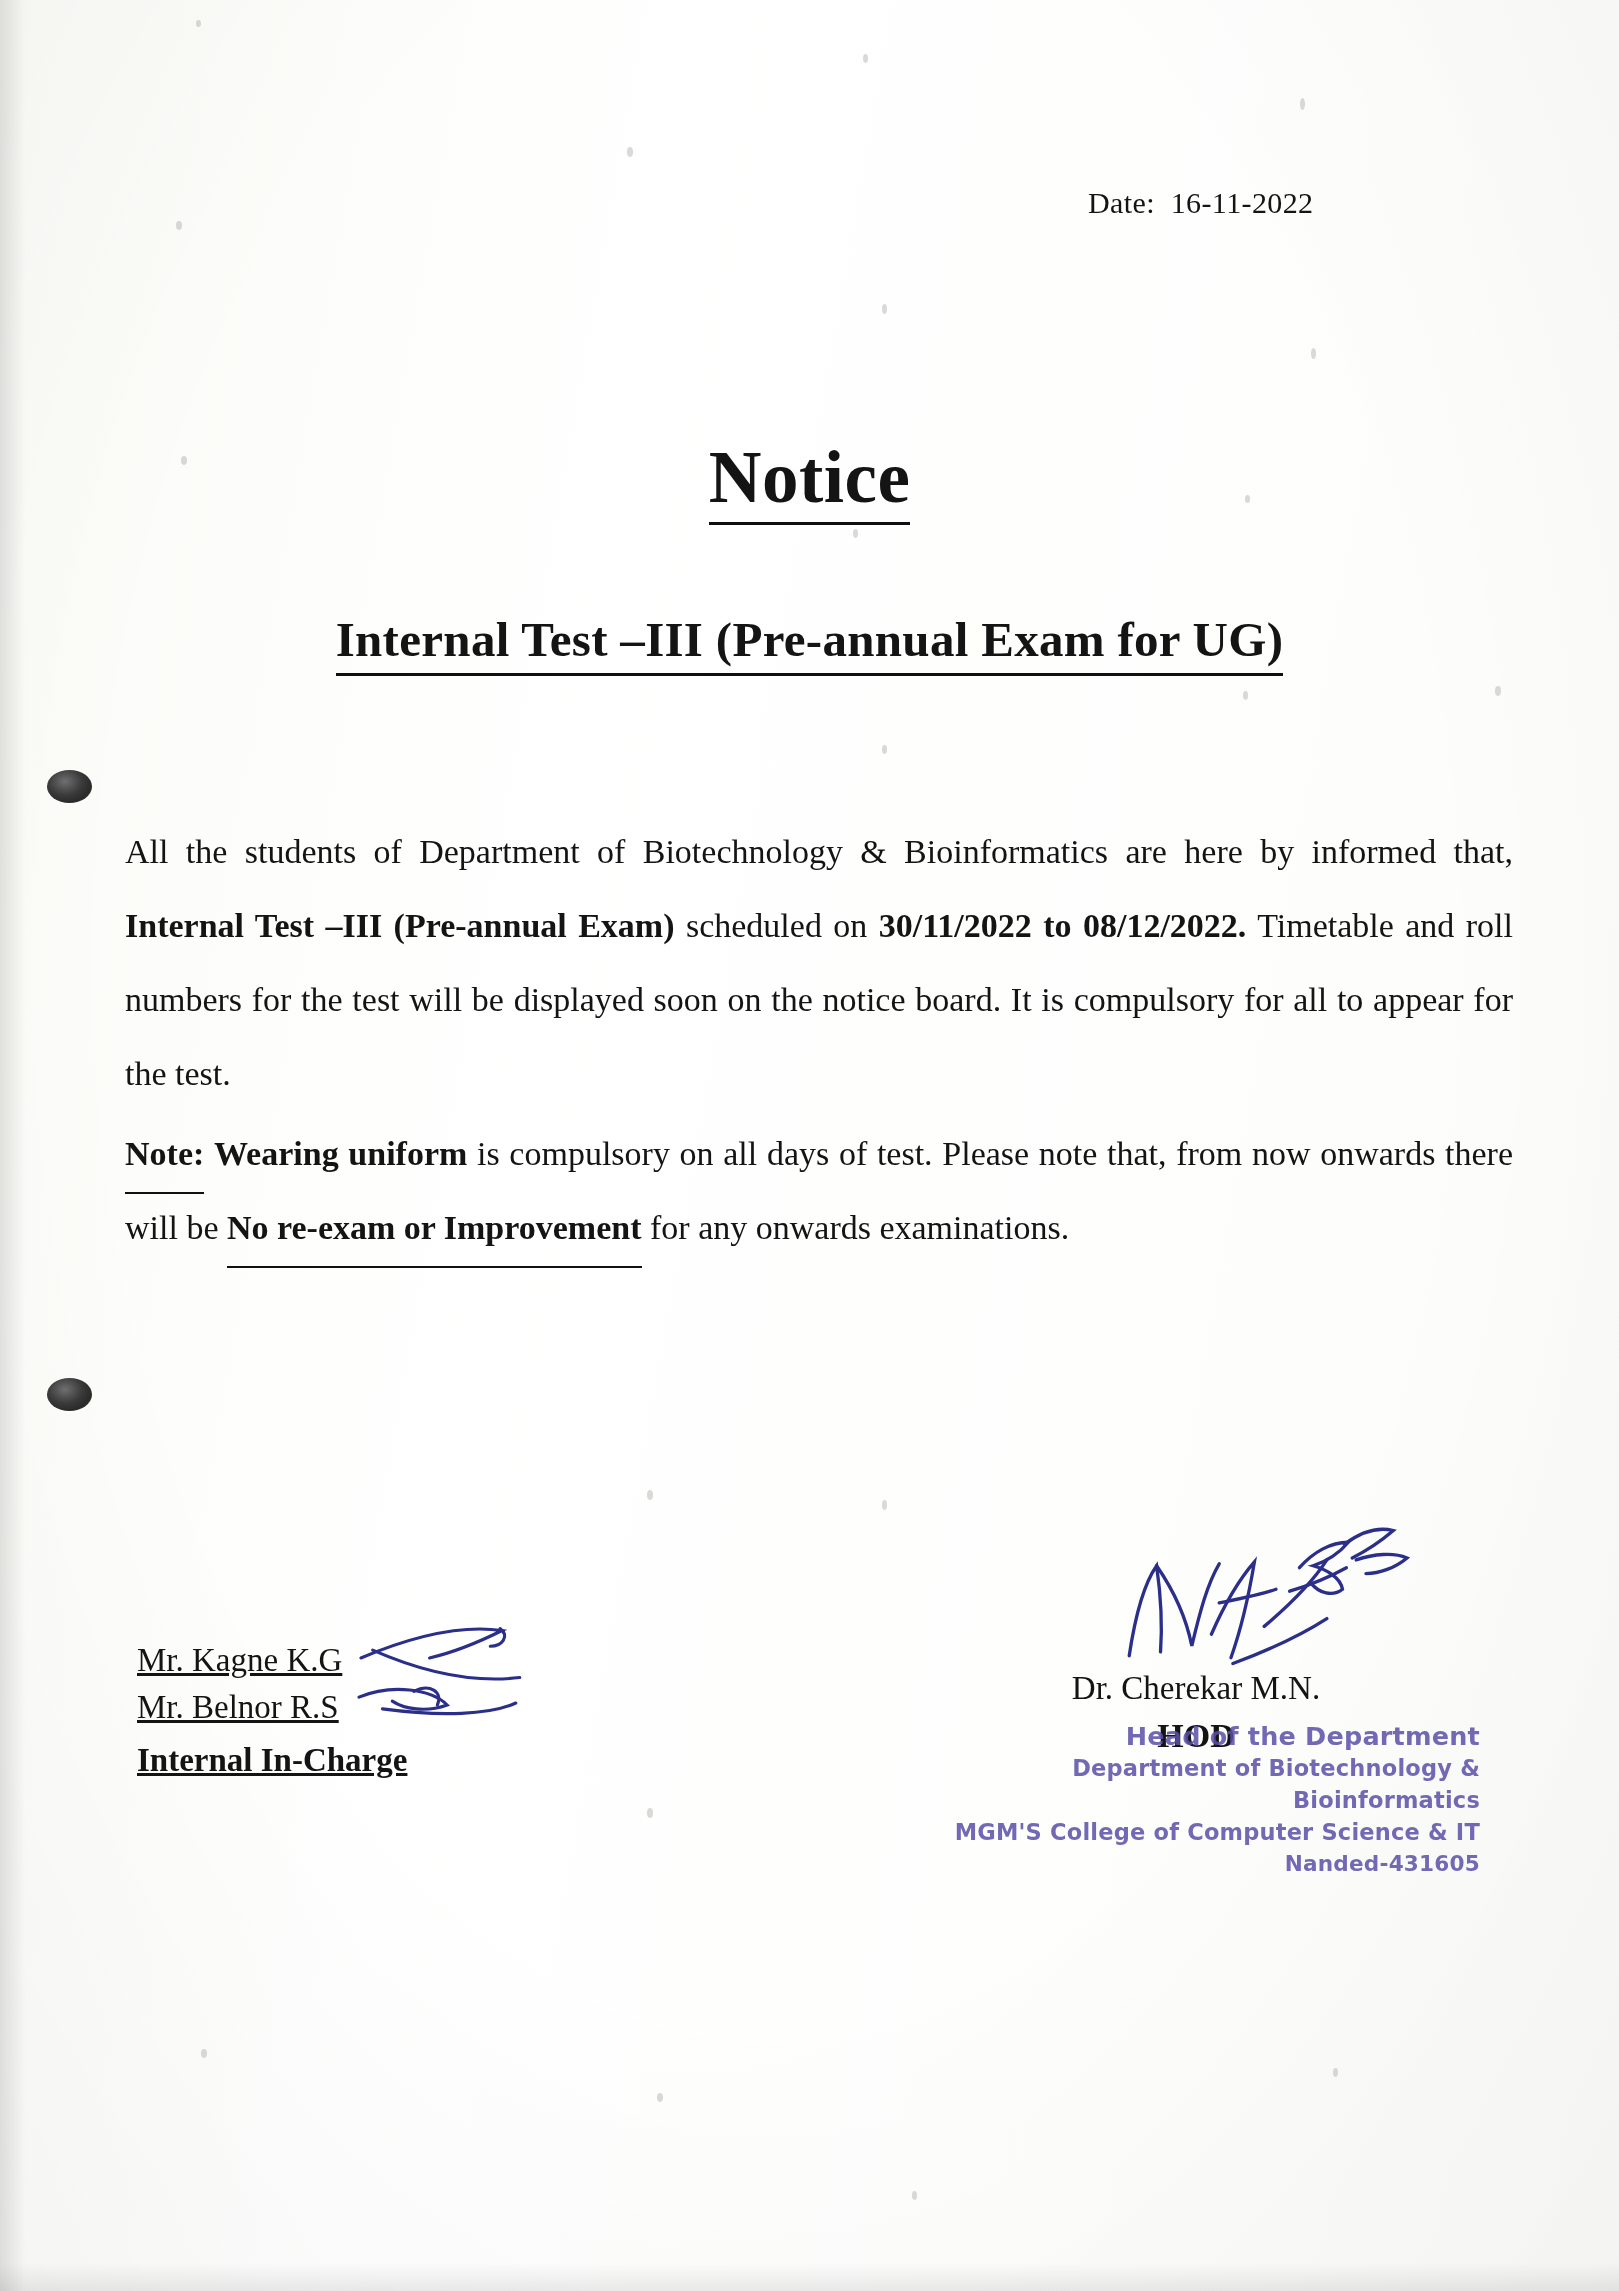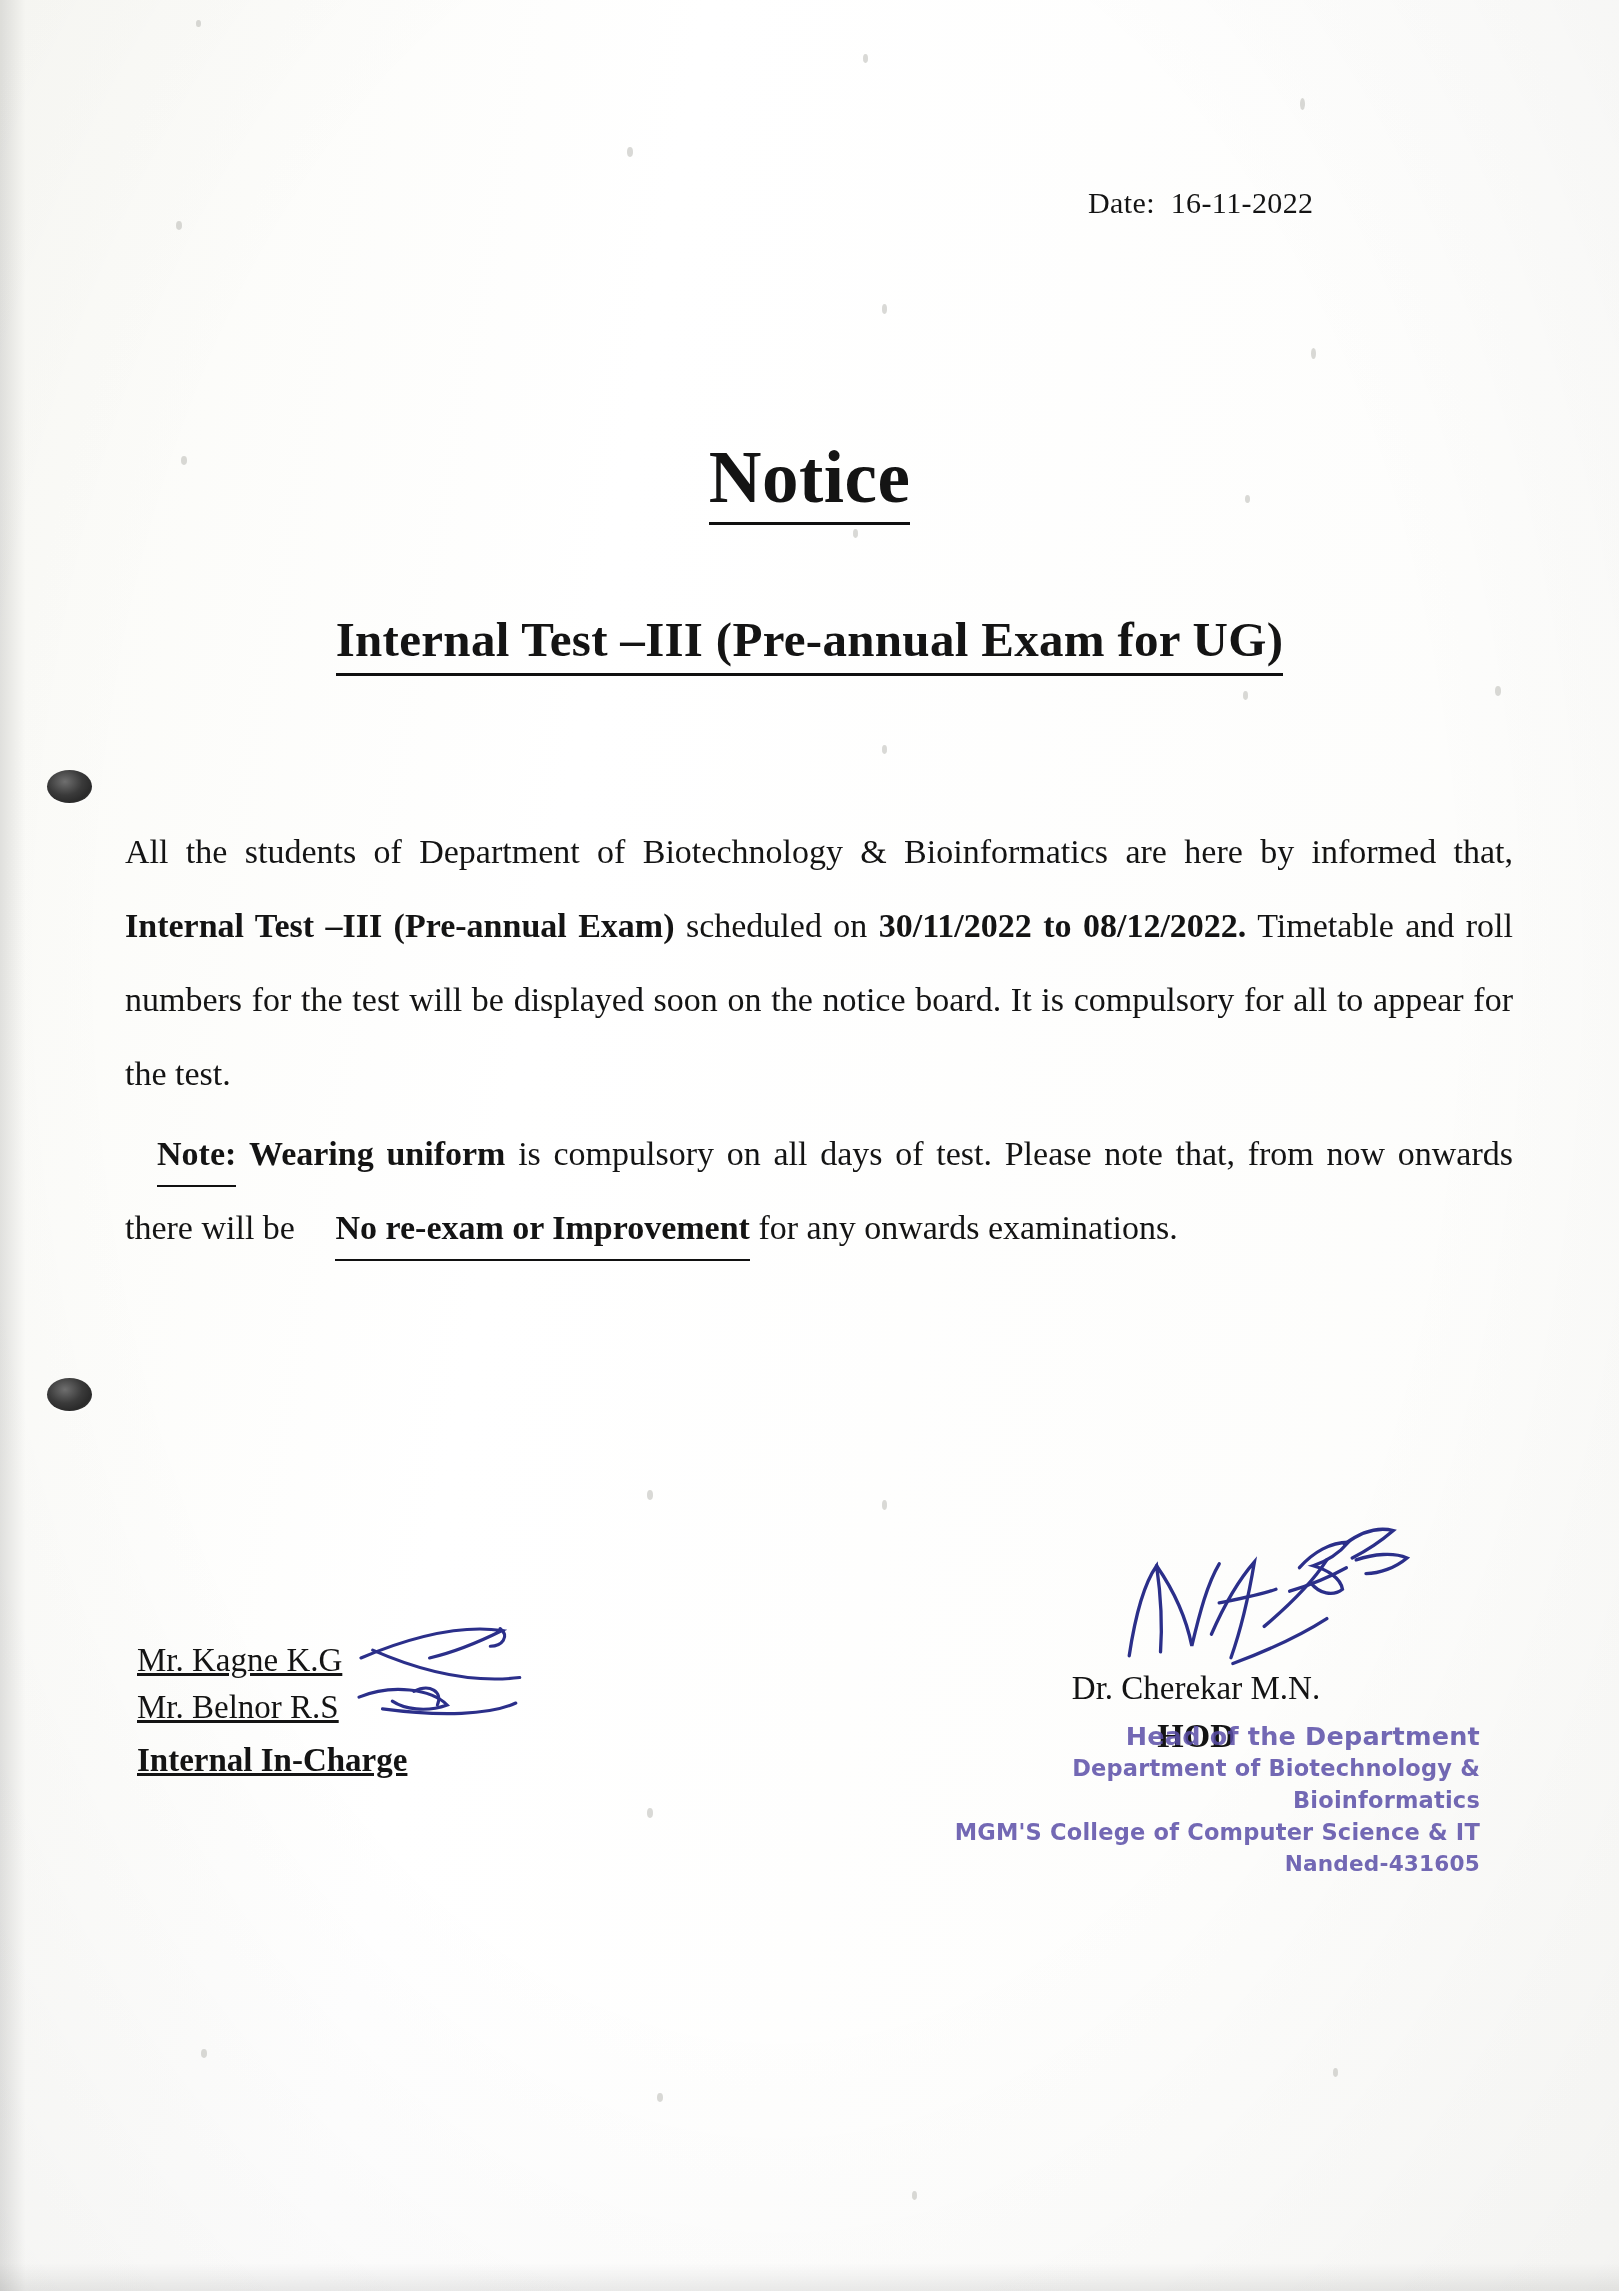--- a/index.html
+++ b/index.html
@@ -96,21 +96,21 @@
     right: 106px;
     top: 815px;
     font-size: 34px;
     line-height: 74px;
     text-align: justify;
     text-justify: inter-word;
   }
   .body-block p { margin: 0 0 0 0; }
   .para2 { margin-top: 5.9px !important; }
   b { font-weight: bold; }
-  .uline { border-bottom: 2.9px solid #111; padding-bottom: 13px; margin-left: 32px; }
+  .uline { border-bottom: 2.9px solid #111; padding-bottom: 20px; }
 
   .sig-left {
     position: absolute;
     left: 137px;
     top: 1637px;
     font-size: 33px;
     line-height: 47px;
     text-decoration: underline;
   }
   .sig-left .role {

